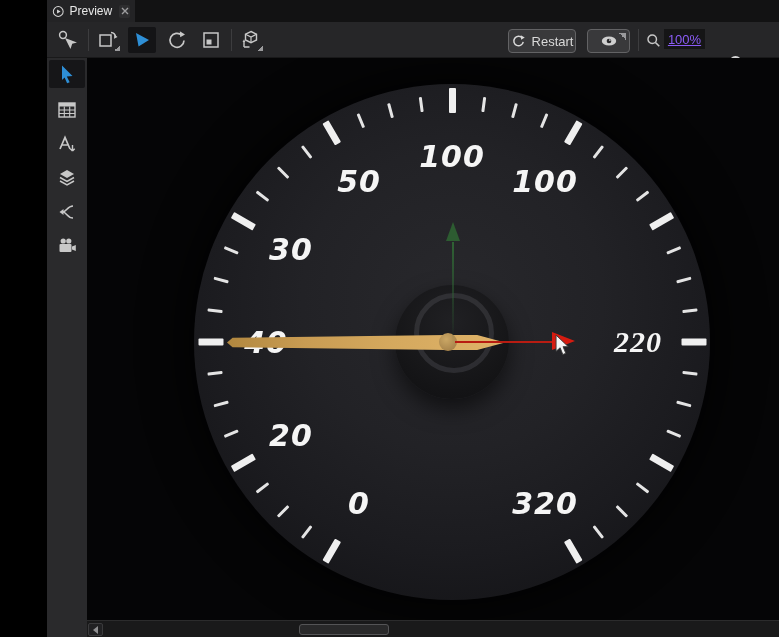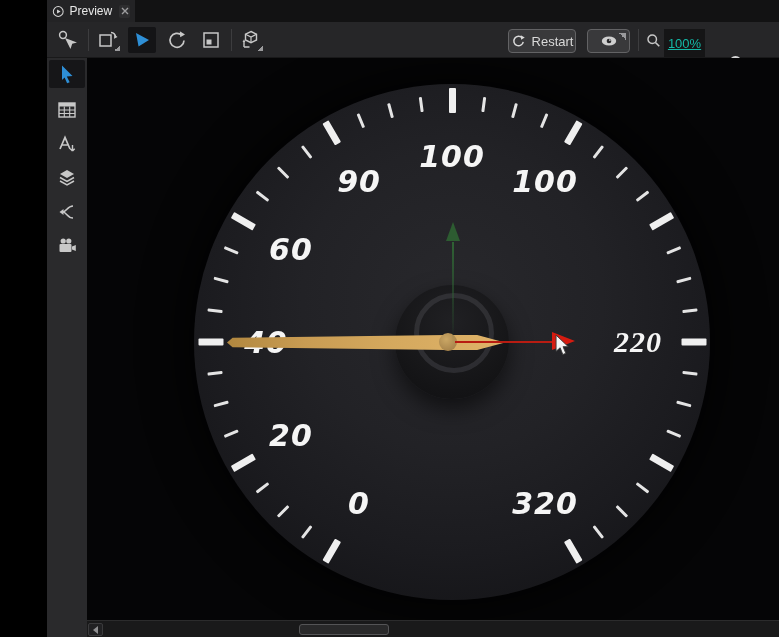--- a/index.html
+++ b/index.html
@@ -19,22 +19,22 @@
        justify-content:center;border-radius:2px;}
   .tbtn.active{background:#141416;}
   .tsep{position:absolute;top:7px;width:1px;height:22px;background:#3d3d3f;}
   .corner-br{position:absolute;right:2px;bottom:2px;width:6px;height:6px;
        background:linear-gradient(to top left,#9a9a9c 50%,transparent 50%);}
   .corner-tr{position:absolute;right:3px;top:3px;width:7px;height:7px;
        background:linear-gradient(to bottom left,#9a9a9c 50%,transparent 50%);}
   .push-btn{position:absolute;top:7px;height:24px;background:#39393b;border:1px solid #636365;
        border-radius:4px;box-sizing:border-box;display:flex;align-items:center;justify-content:center;
        gap:6px;color:#d9d9d9;font-size:13px;}
-  .zoombox{position:absolute;top:7px;left:617px;width:41px;height:28px;background:#151516;
-       color:#14b8a6;font-size:13px;display:flex;align-items:center;justify-content:center;text-decoration:underline;}
+  .zoombox{position:absolute;top:7px;left:617px;width:41px;height:20px;background:#151516;
+       color:#8b5cf6;font-size:13px;display:flex;align-items:center;justify-content:center;text-decoration:underline;}
   .slider-track{position:absolute;left:666px;top:39px;width:96px;height:3px;background:#4d4d4f;border-radius:2px;}
   .slider-handle{position:absolute;left:-6px;top:-5px;width:13px;height:13px;border-radius:50%;background:#d8d8d8;}
   
   .sidebar{position:absolute;left:0;top:58px;width:40px;height:579px;background:#2a2a2c;}
   .sbtn{position:absolute;left:2px;width:36px;height:28px;display:flex;align-items:center;
        justify-content:center;border-radius:2px;}
   .sbtn.active{background:#161618;}
   
   .canvas{position:absolute;left:40px;top:58px;width:723px;height:562px;background:#050506;overflow:hidden;}
   .dial{position:absolute;left:107px;top:26px;width:516px;height:516px;border-radius:50%;
@@ -252,22 +252,22 @@
         <div class="tick minor" style="width: 3px; height: 15px; left: 363.5px; top: 37px; transform-origin: 50% 247px; transform: rotate(105deg);"></div>
         <div class="tick minor" style="width: 3px; height: 15px; left: 363.5px; top: 37px; transform-origin: 50% 247px; transform: rotate(112.5deg);"></div>
         <div class="tick major" style="width: 7px; height: 25px; left: 361.5px; top: 30px; transform-origin: 50% 254px; transform: rotate(120deg);"></div>
         <div class="tick minor" style="width: 3px; height: 15px; left: 363.5px; top: 37px; transform-origin: 50% 247px; transform: rotate(127.5deg);"></div>
         <div class="tick minor" style="width: 3px; height: 15px; left: 363.5px; top: 37px; transform-origin: 50% 247px; transform: rotate(135deg);"></div>
         <div class="tick minor" style="width: 3px; height: 15px; left: 363.5px; top: 37px; transform-origin: 50% 247px; transform: rotate(142.5deg);"></div>
         <div class="tick major" style="width: 7px; height: 25px; left: 361.5px; top: 30px; transform-origin: 50% 254px; transform: rotate(150deg);"></div>
         <div class="gauge-label" style="left: 272px; top: 445.081px;">0</div>
         <div class="gauge-label" style="left: 203.919px; top: 377px;">20</div>
         <div class="gauge-label" style="left: 179px; top: 284px;">40</div>
-        <div class="gauge-label" style="left: 203.919px; top: 191px;">60</div>
-        <div class="gauge-label" style="left: 272px; top: 122.919px;">90</div>
+        <div class="gauge-label" style="left: 203.919px; top: 191px;">30</div>
+        <div class="gauge-label" style="left: 272px; top: 122.919px;">50</div>
         <div class="gauge-label" style="left: 365px; top: 98px;">100</div>
         <div class="gauge-label" style="left: 458px; top: 122.919px;">100</div>
         <div class="gauge-label" style="left: 551px; top: 284px; font-family: Liberation Serif, serif;">220</div>
         <div class="gauge-label" style="left: 458px; top: 445.081px;">320</div>
       </div>
     <div class="hub"></div>
     <div class="hub-ring"></div>
     <div class="needle"></div>
     <div class="pivot"></div>
     <div class="gz-green-line"></div>

